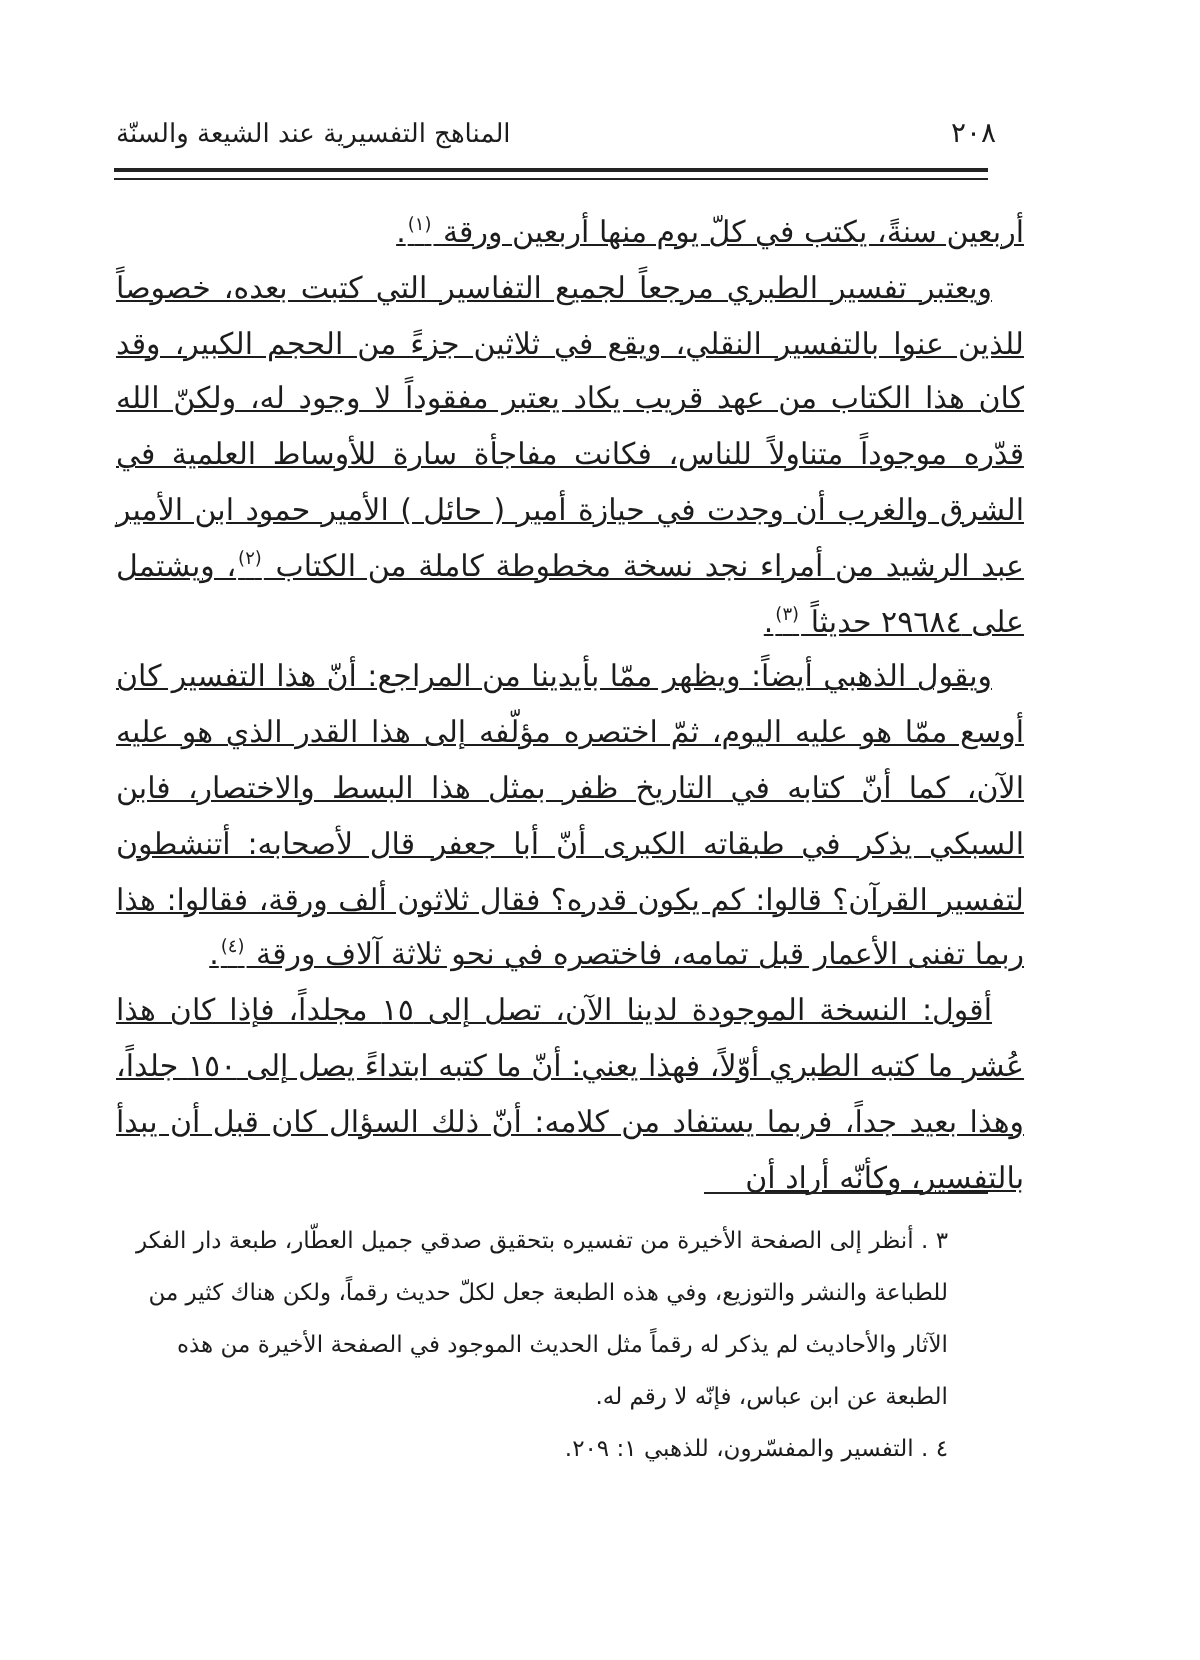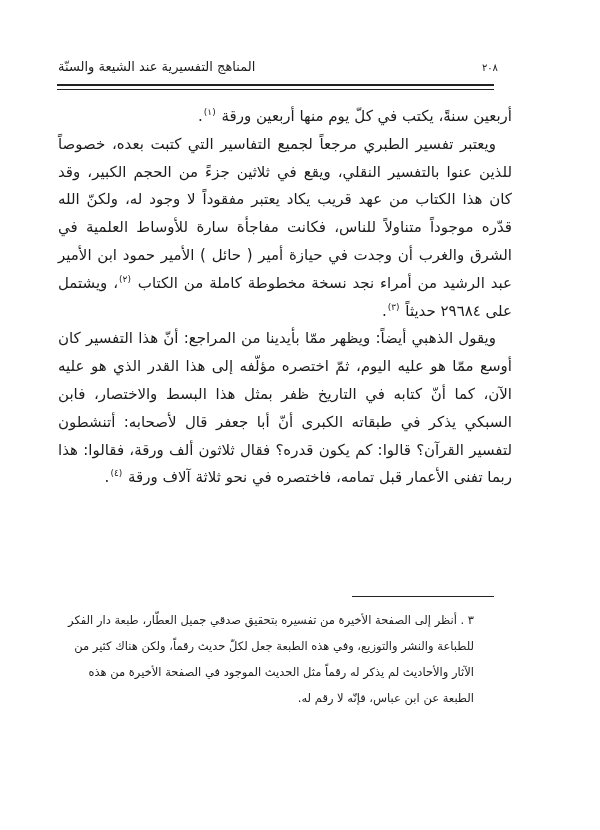--- a/index.html
+++ b/index.html
@@ -11,32 +11,32 @@
     color: var(--ink, #1c1c1c);
     font-family: "DejaVu Sans", sans-serif;
     overflow: hidden;
   }
   
   .header {
     position: absolute; top: 59px; left: 58px; right: 102px;
     display: flex; flex-direction: row; justify-content: space-between;
     direction: rtl; align-items: baseline;
   }
-  .pgnum { font-size: 10px; letter-spacing: 1px; }
+  .pgnum { font-size: 14px; letter-spacing: 1px; }
   .title { font-size: 13px; }
   .header-rule {
     position: absolute; top: 84px; left: 57px; width: 437px; height: 3px;
     border-top: 2px solid var(--rule, #232323);
     border-bottom: 1px solid var(--rule, #232323);
   }
   
   .body-text {
     position: absolute; top: 103px; left: 58px; right: 88px;
     direction: rtl; text-align: justify;
-    font-size: 15px; line-height: 27.8px;
+    font-size: 15px; line-height: 27.8px; text-decoration: underline;
   }
   .body-text p { margin: 0; }
   .body-text p.indent { text-indent: 16px; }
   .fn-marker {
     font-size: 9px; line-height: 0; vertical-align: 6px;
     letter-spacing: -0.5px; margin: 0 1px;
   }
   
   .fn-sep {
     position: absolute; top: 596px; left: 352px; width: 142px; height: 0;
@@ -62,21 +62,23 @@
     <span class="pgnum">٢٠٨</span>
     <span class="title">المناهج التفسيرية عند الشيعة والسنّة</span>
   </div>
 
   <div class="header-rule"></div>
 
   <div class="body-text" id="body-text">
       <p class="" dir="rtl"><span class="run">أربعين سنةً، يكتب في كلّ يوم منها أربعين ورقة </span><span class="fn-marker">(١)</span><span class="run">.</span></p>
       <p class="indent" dir="rtl"><span class="run">ويعتبر تفسير الطبري مرجعاً لجميع التفاسير التي كتبت بعده، خصوصاً للذين عنوا بالتفسير النقلي، ويقع في ثلاثين جزءً من الحجم الكبير، وقد كان هذا الكتاب من عهد قريب يكاد يعتبر مفقوداً لا وجود له، ولكنّ الله قدّره موجوداً متناولاً للناس، فكانت مفاجأة سارة للأوساط العلمية في الشرق والغرب أن وجدت في حيازة أمير ( حائل ) الأمير حمود ابن الأمير عبد الرشيد من أمراء نجد نسخة مخطوطة كاملة من الكتاب </span><span class="fn-marker">(٢)</span><span class="run">، ويشتمل على ٢٩٦٨٤ حديثاً </span><span class="fn-marker">(٣)</span><span class="run">.</span></p>
       <p class="indent" dir="rtl"><span class="run">ويقول الذهبي أيضاً: ويظهر ممّا بأيدينا من المراجع: أنّ هذا التفسير كان أوسع ممّا هو عليه اليوم، ثمّ اختصره مؤلّفه إلى هذا القدر الذي هو عليه الآن، كما أنّ كتابه في التاريخ ظفر بمثل هذا البسط والاختصار، فابن السبكي يذكر في طبقاته الكبرى أنّ أبا جعفر قال لأصحابه: أتنشطون لتفسير القرآن؟ قالوا: كم يكون قدره؟ فقال ثلاثون ألف ورقة، فقالوا: هذا ربما تفنى الأعمار قبل تمامه، فاختصره في نحو ثلاثة آلاف ورقة </span><span class="fn-marker">(٤)</span><span class="run">.</span></p>
+      <p class="indent" dir="rtl"><span class="run">أقول: النسخة الموجودة لدينا الآن، تصل إلى ١٥ مجلداً، فإذا كان هذا عُشر ما كتبه الطبري أوّلاً، فهذا يعني: أنّ ما كتبه ابتداءً يصل إلى ١٥٠ جلداً، وهذا بعيد جداً، فربما يستفاد من كلامه: أنّ ذلك السؤال كان قبل أن يبدأ بالتفسير، وكأنّه أراد أن</span></p>
     </div>
 
   <div class="fn-sep"></div>
 
   <div class="footnotes" id="footnotes">
       <div class="fn" dir="rtl"><span class="fn-num">٣ . </span><span class="fn-text">أنظر إلى الصفحة الأخيرة من تفسيره بتحقيق صدقي جميل العطّار، طبعة دار الفكر للطباعة والنشر والتوزيع، وفي هذه الطبعة جعل لكلّ حديث رقماً، ولكن هناك كثير من الآثار والأحاديث لم يذكر له رقماً مثل الحديث الموجود في الصفحة الأخيرة من هذه الطبعة عن ابن عباس، فإنّه لا رقم له.</span></div>
+      <div class="fn" dir="rtl"><span class="fn-num">٤ . </span><span class="fn-text">التفسير والمفسّرون، للذهبي ١: ٢٠٩.</span></div>
     </div>
 
 </div>
 
 </body></html>

